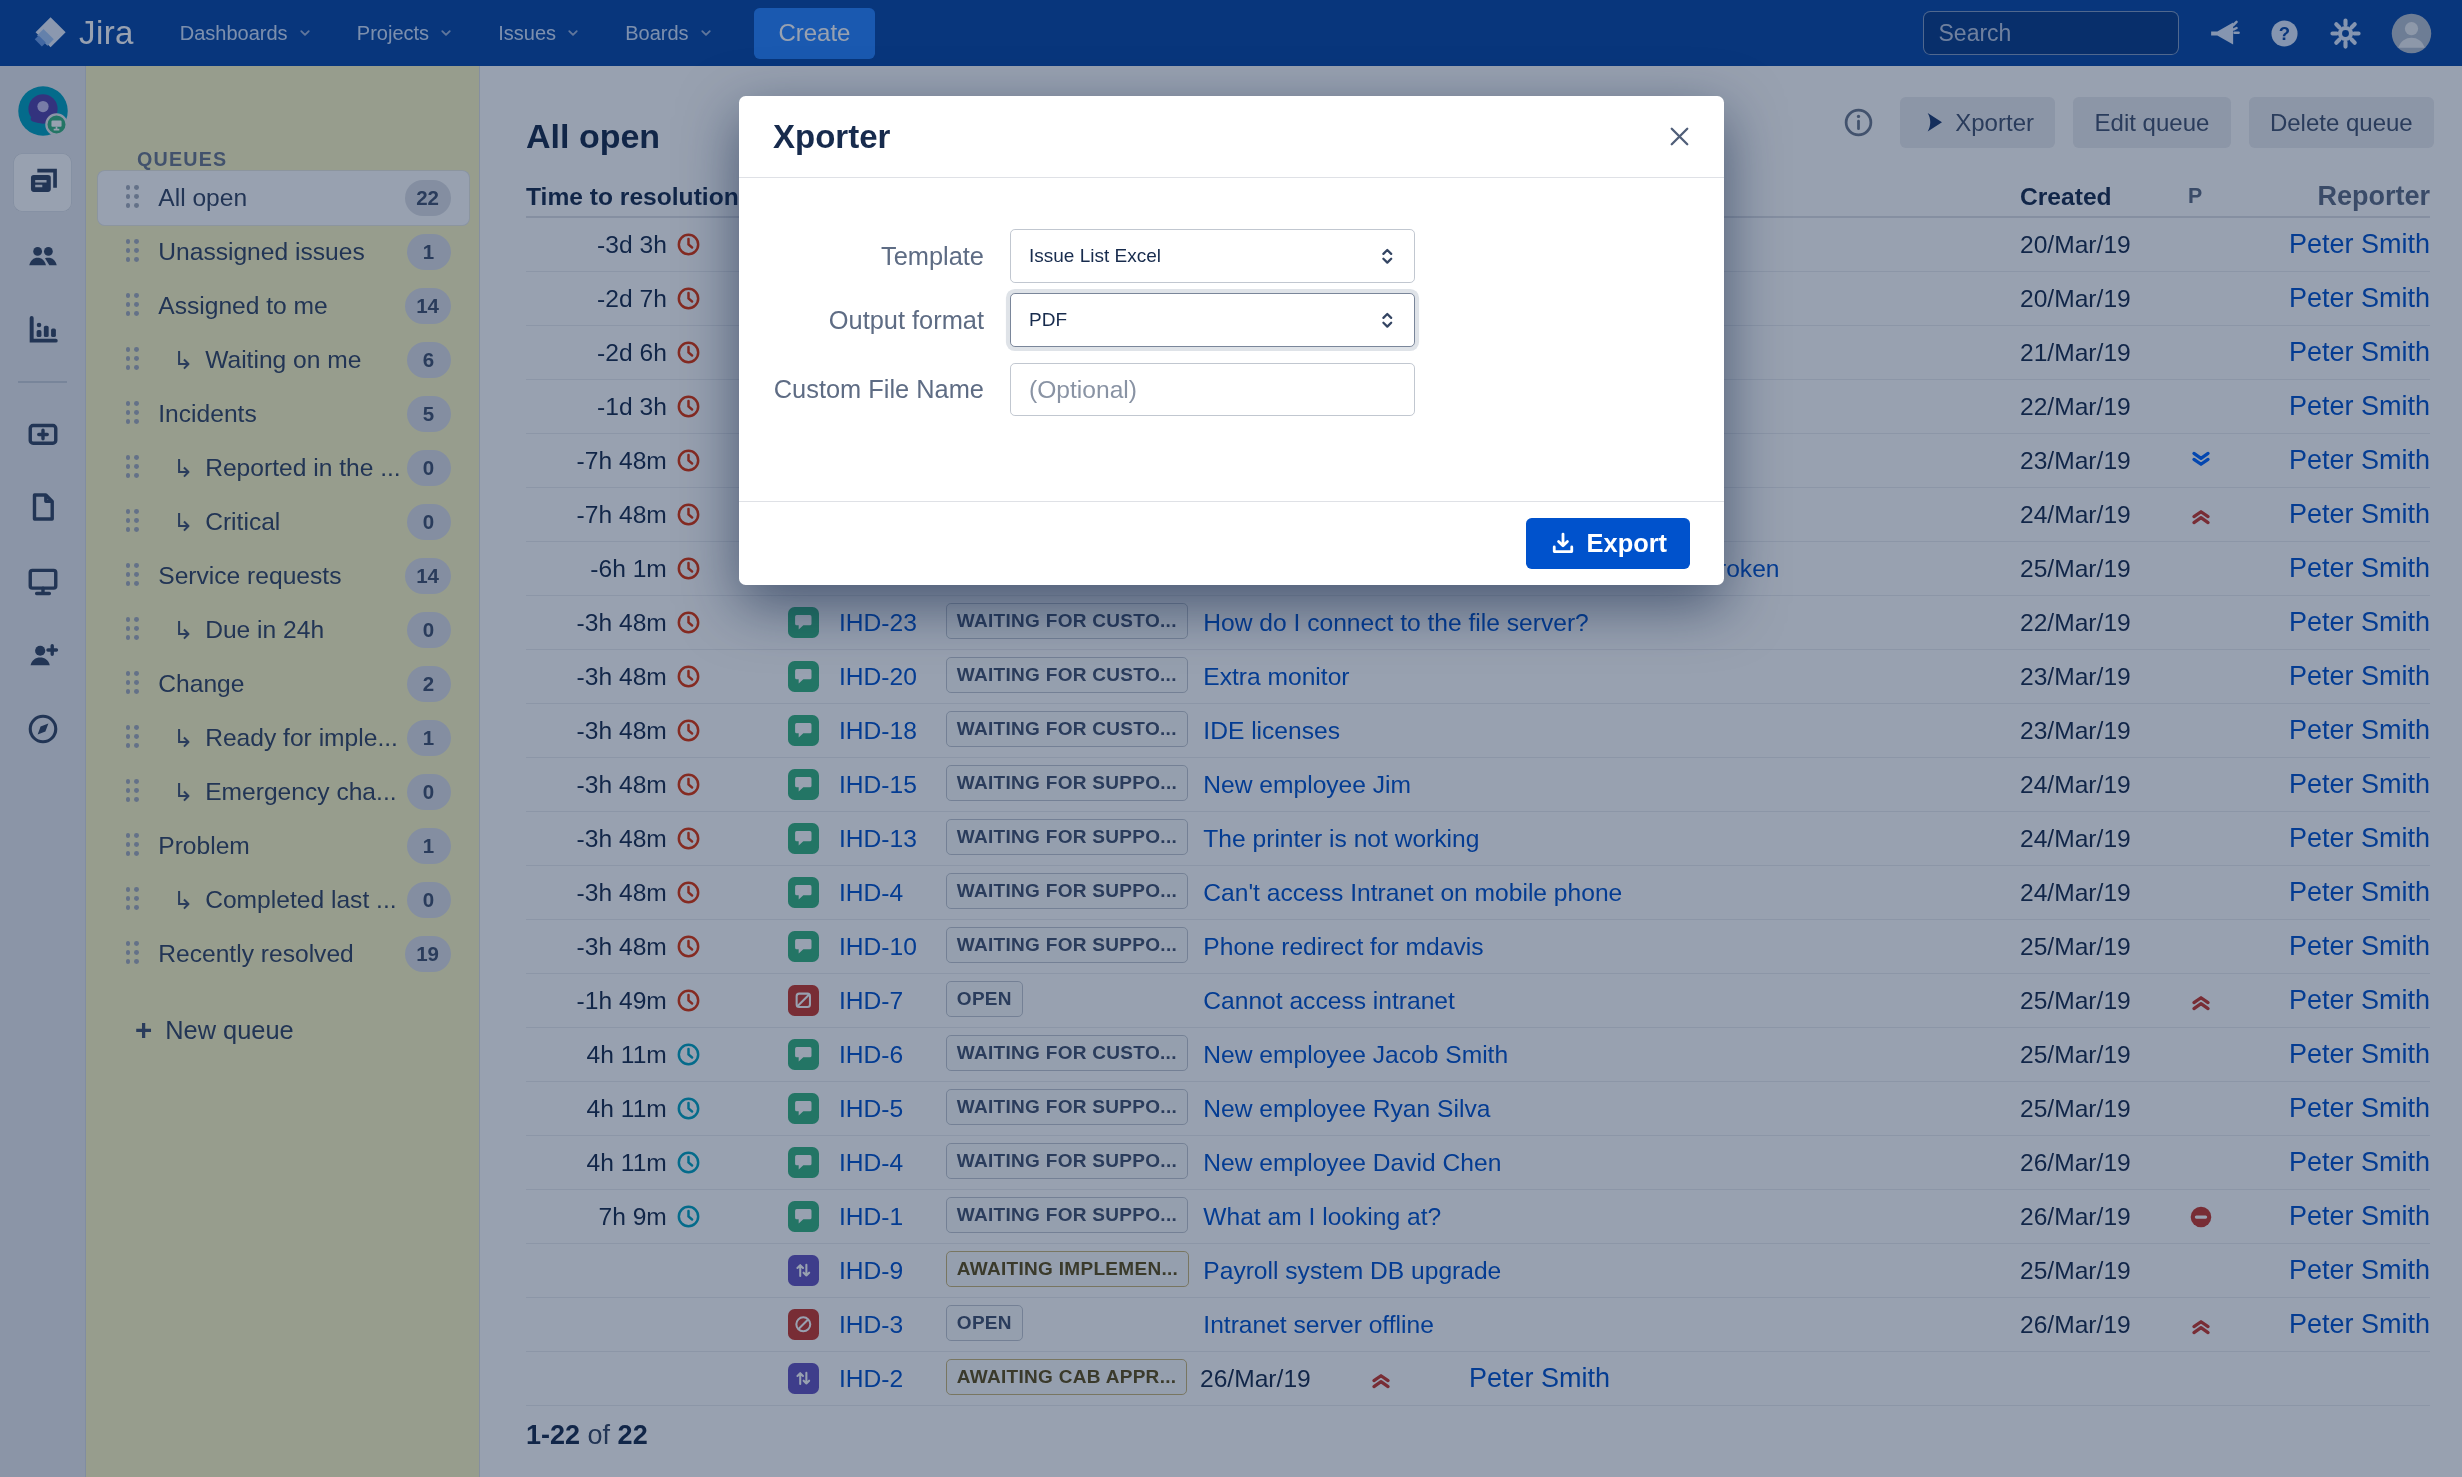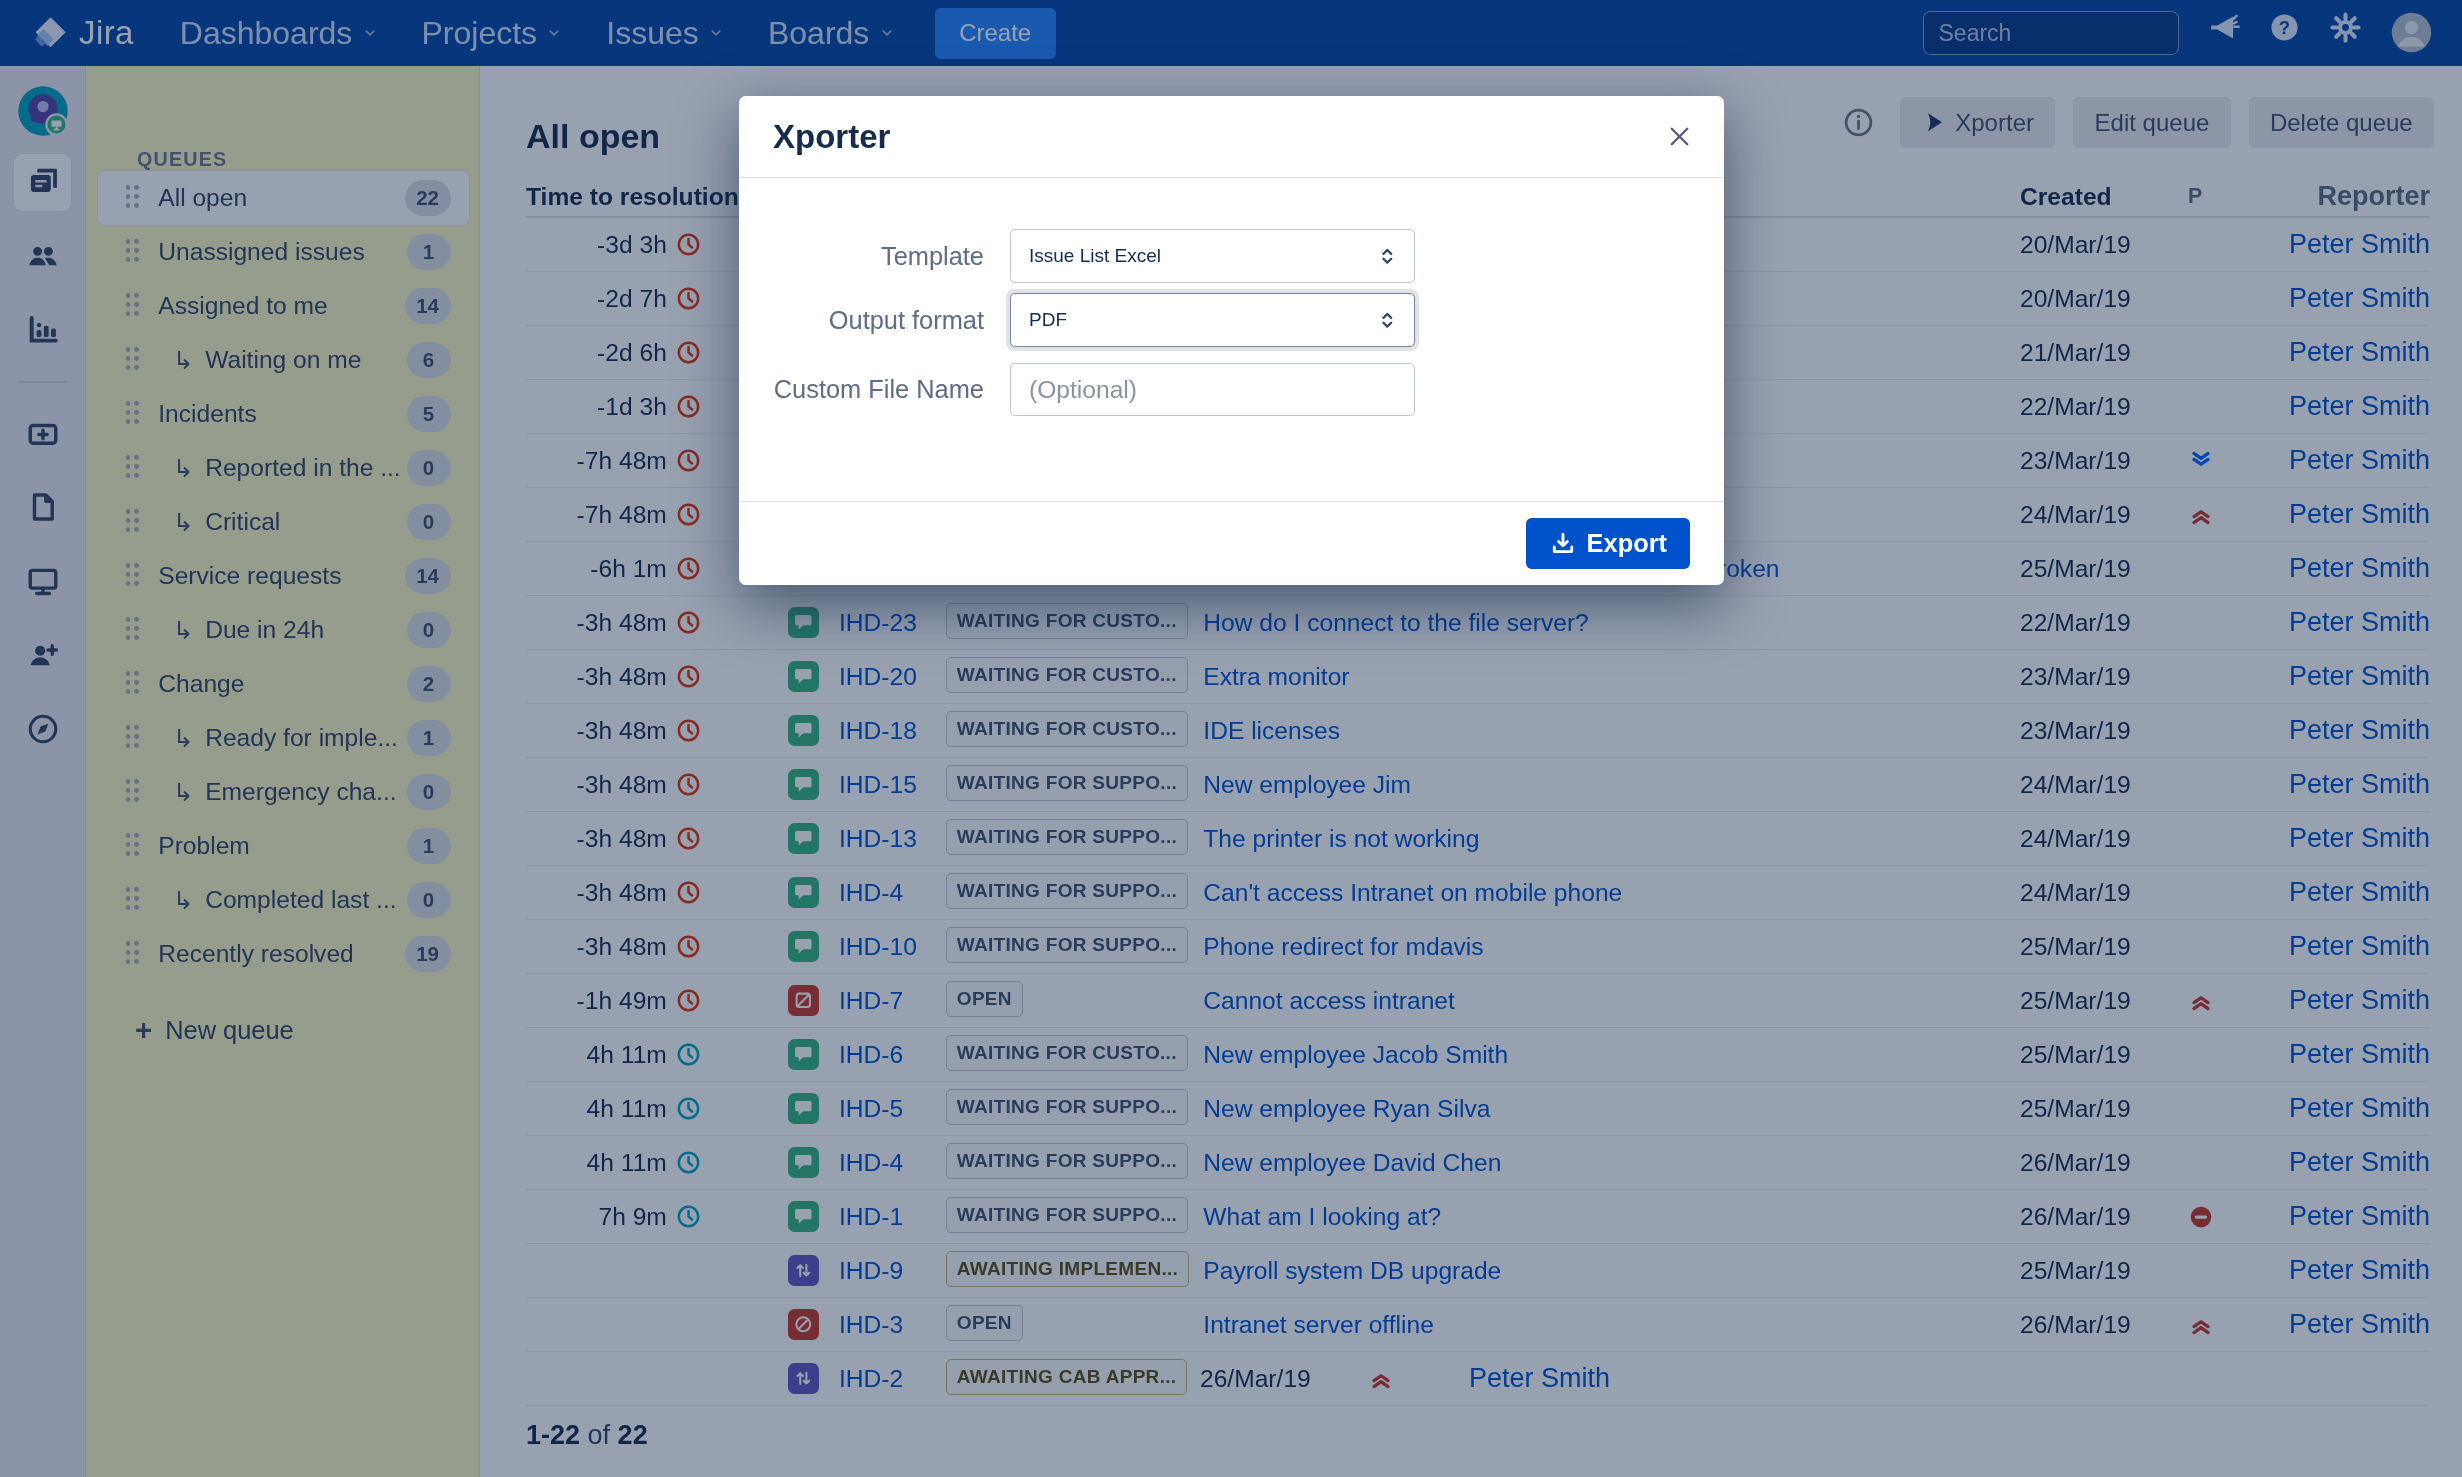--- a/index.html
+++ b/index.html
@@ -7,25 +7,25 @@
   .stage{position:relative;width:2462px;height:1477px;overflow:hidden;
     font-family:"Liberation Sans","DejaVu Sans",sans-serif;background:#FFFFFF;}
 
   
   .topnav{position:absolute;left:0;top:0;width:2462px;height:66px;background:#0747A6;
     display:flex;align-items:center;padding:0 29.5px;}
   .brand{display:flex;align-items:center;gap:11.5px;margin-right:46px;}
   .brand .logo{width:38px;height:38px;}
   .brand .brand-name{color:#FFFFFF;font-size:33px;font-weight:500;letter-spacing:0.4px;}
   .nav-items{display:flex;align-items:center;gap:43px;}
-  .nav-item{display:flex;align-items:center;gap:8.2px;color:#CFE0FA;font-size:32px;cursor:pointer;}
+  .nav-item{display:flex;align-items:center;gap:8.2px;color:#CFE0FA;font-size:20px;cursor:pointer;}
   .nav-item svg{width:18px;height:18px;color:#9FB6DC;}
   .create-btn{margin-left:39px;background:#2684FF;color:#fff;font-size:24px;font-weight:500;
     border:none;border-radius:5.7px;padding:11.5px 24.6px;cursor:pointer;}
-  .nav-right{margin-left:auto;display:flex;gap:28px;}
+  .nav-right{margin-left:auto;display:flex;align-items:center;gap:28px;}
   .search-box{display:flex;align-items:center;width:256px;height:44px;border:1.6px solid rgba(255,255,255,.5);
     background:rgba(9,30,66,.28);border-radius:7.4px;padding:0 13px;}
   .search-box input{flex:1;background:transparent;border:none;outline:none;color:#fff;
     font-size:23px;font-family:inherit;}
   .search-box input::placeholder{color:#B8C7E0;}
   .search-box svg{width:24.6px;height:24.6px;color:#B8C7E0;}
   .nav-icon{width:33px;height:33px;color:#DEEBFF;cursor:pointer;}
   .nav-icon svg{width:33px;height:33px;}
   .nav-avatar{width:43px;height:43px;cursor:pointer;}
 

